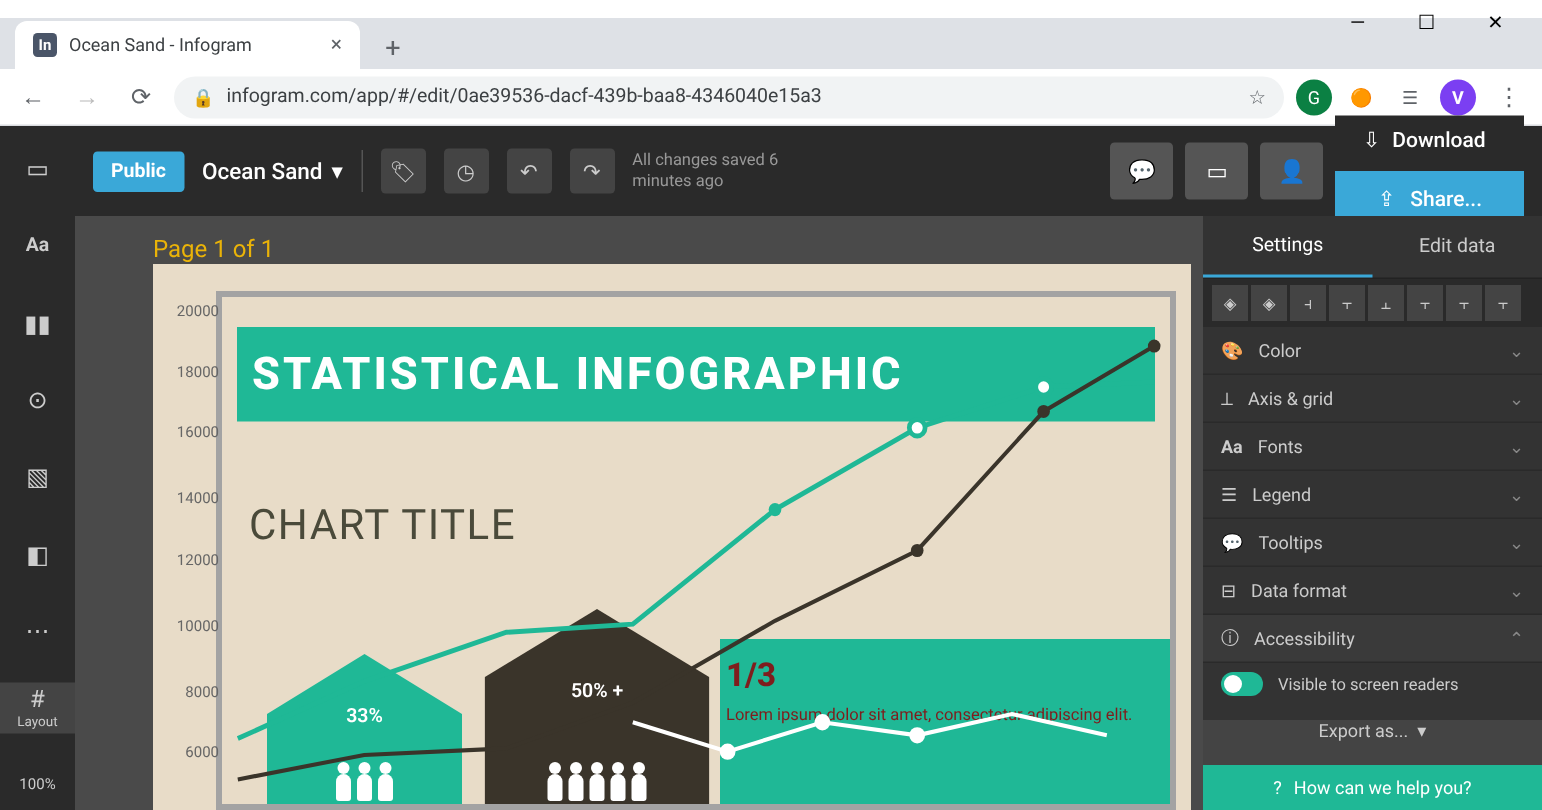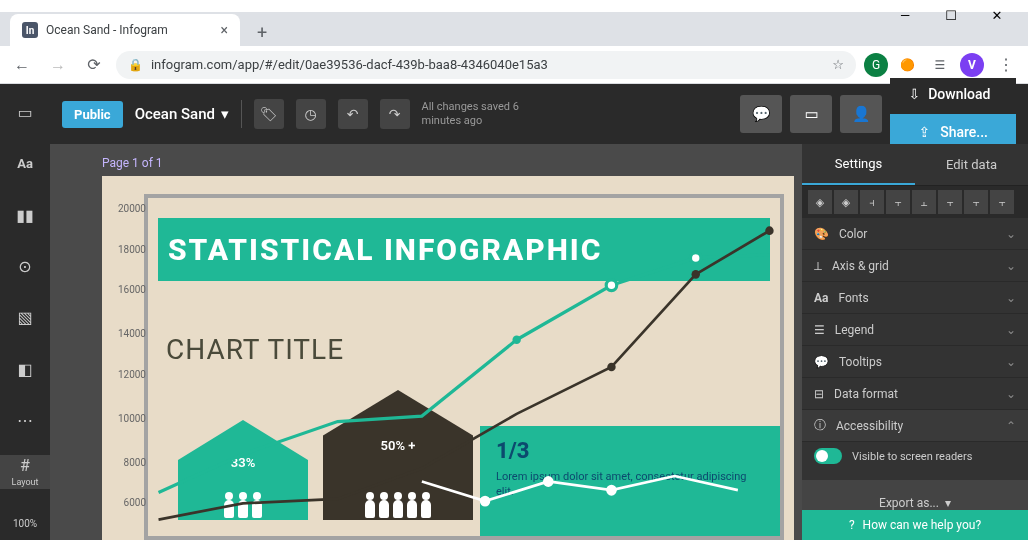--- a/index.html
+++ b/index.html
@@ -28,47 +28,47 @@
 .tbicon{width:30px;height:30px;background:#444;border-radius:3px;display:flex;align-items:center;justify-content:center;color:#ccc;font-size:14px}
 .saved{color:#999;font-size:11px;line-height:1.3;max-width:130px}
 .topright{margin-left:auto;display:flex;align-items:center;gap:8px}
 .topbtn{width:42px;height:38px;background:#555;border-radius:3px;display:flex;align-items:center;justify-content:center;color:#fff;font-size:15px}
 .dlshare{display:flex;flex-direction:column;gap:4px}
 .download{background:#2a2a2a;color:#fff;padding:8px 18px;font-size:14px;font-weight:500;display:flex;align-items:center;gap:8px}
 .share{background:#3aa8d8;color:#fff;padding:10px 28px;font-size:14px;font-weight:500;display:flex;align-items:center;gap:10px}
 .main{flex:1;display:flex;flex-direction:column}
 .workspace{flex:1;display:flex}
 .canvas{flex:1;background:#4a4a4a;position:relative;overflow:hidden}
-.pageind{position:absolute;top:12px;left:52px;color:#c4b5fd;font-size:12px}
+.pageind{position:absolute;top:12px;left:52px;color:#eab308;font-size:16px}
 .page{position:absolute;top:32px;left:52px;right:8px;bottom:0;background:#e8dcc8;overflow:hidden}
 .chartbox{position:absolute;top:18px;left:42px;right:10px;bottom:0;border:4px solid #a3a3a3}
 .yaxis{position:absolute;left:-38px;top:0;bottom:0;width:40px}
 .ytick{position:absolute;right:4px;font-size:10px;color:#666;transform:translateY(-50%)}
 .bigtitle{position:absolute;top:20px;left:10px;right:10px;background:#1fb896;color:#fff;font-weight:800;font-size:30px;padding:14px 10px;letter-spacing:2px}
 .charttitle{position:absolute;top:135px;left:18px;color:#4a4a3a;font-weight:400;font-size:28px;letter-spacing:1px}
-.house{position:absolute;bottom:16px}
+.house{position:absolute;bottom:0}
 .house1{left:30px;width:130px;height:100px;background:#1fb896;clip-path:polygon(50% 0,100% 40%,100% 100%,0 100%,0 40%)}
 .house2{left:175px;width:150px;height:130px;background:#3a342a;clip-path:polygon(50% 0,100% 35%,100% 100%,0 100%,0 35%)}
 .pct{color:#fff;font-size:13px;font-weight:600;position:absolute;top:42%;left:50%;transform:translate(-50%,-50%)}
-.greenbox{position:absolute;right:0;bottom:0;width:300px;height:110px;background:#1fb896;color:#0c4a6e;padding:12px 16px}
+.greenbox{position:absolute;right:0;bottom:0;width:300px;height:110px;background:#1fb896;color:#7f1d1d;padding:12px 4px}
 .frac{font-size:22px;font-weight:800;margin-bottom:6px}
 .lorem{font-size:11px;line-height:1.4}
 svg.lines{position:absolute;top:0;left:0;width:100%;height:100%;pointer-events:none}
 .rightpanel{width:226px;background:#333;display:flex;flex-direction:column;color:#ccc;position:relative}
 .rptabs{display:flex;height:42px;border-bottom:1px solid #222}
 .rptab{flex:1;display:flex;align-items:center;justify-content:center;font-size:13px;color:#ccc}
 .rptab.active{color:#fff;border-bottom:2px solid #3aa8d8}
 .aligntool{height:32px;display:flex;align-items:center;gap:2px;padding:0 6px;background:#2a2a2a}
 .alignbtn{width:24px;height:24px;background:#444;display:flex;align-items:center;justify-content:center;font-size:11px;color:#ccc}
 .section{height:32px;display:flex;align-items:center;padding:0 12px;gap:10px;font-size:12px;border-bottom:1px solid #2a2a2a;position:relative}
 .section .chev{margin-left:auto;font-size:12px;color:#888}
 .visible{display:flex;align-items:center;gap:10px;padding:6px 12px;font-size:11px}
 .toggle{width:28px;height:16px;background:#1fb896;border-radius:8px;position:relative}
 .toggle::after{content:"";position:absolute;left:2px;top:2px;width:12px;height:12px;background:#fff;border-radius:50%}
-.exportas{background:#444;height:30px;display:flex;align-items:flex-end;justify-content:center;font-size:12px;gap:6px}
+.exportas{background:#444;height:30px;display:flex;align-items:flex-start;justify-content:center;font-size:12px;gap:6px}
 .help{background:#1fb896;height:30px;display:flex;align-items:center;justify-content:center;font-size:12px;color:#fff;gap:8px}
 .people{position:absolute;bottom:2px;left:50%;transform:translateX(-50%);display:flex;gap:4px}
 .person{width:10px;height:18px;background:#fff;border-radius:5px 5px 2px 2px;position:relative}
 .person::before{content:"";position:absolute;top:-8px;left:1px;width:8px;height:8px;background:#fff;border-radius:50%}
 </style>
 </head>
 <body>
 
 <div class="titlebar">
   <div class="winbtn">—</div>

